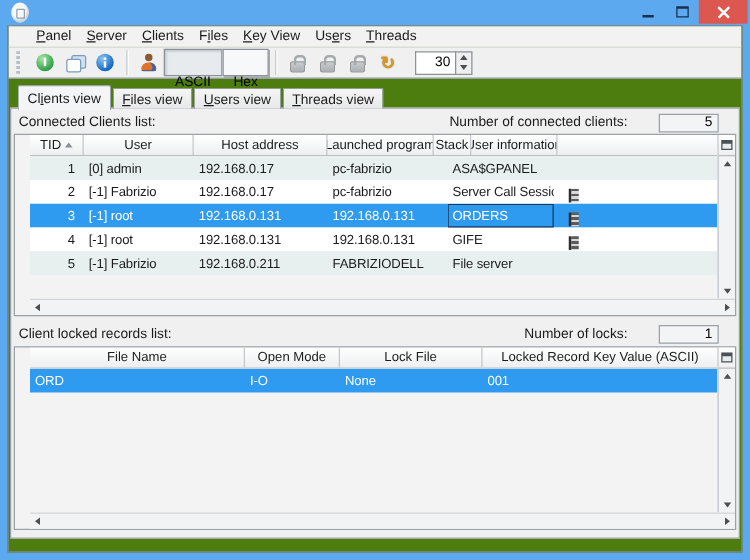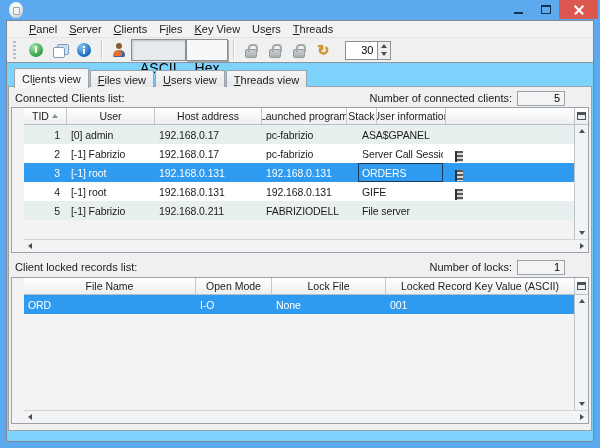--- a/index.html
+++ b/index.html
@@ -20,36 +20,36 @@
   .glyph-min { width:9px; height:2px; background:#17314d; margin-top:7px; }
   .glyph-max { width:10px; height:9px; border:1px solid #17314d; border-top-width:2px; }
   .glyph-close { position:relative; width:9px; height:9px; }
   .glyph-close::before,.glyph-close::after { content:""; position:absolute; left:-1px; top:4px;
      width:12px; height:1.6px; background:#fff; }
   .glyph-close::before { transform:rotate(45deg); }
   .glyph-close::after  { transform:rotate(-45deg); }
 
   
   .frame { position:absolute; left:6px; top:20px; right:6px; bottom:6px;
-           background:#7dd3fc; border:1px solid #7d8893; }
+           background:#4d7c0f; border:1px solid #7d8893; }
 
   
   .menubar { height:17px; display:flex; align-items:center; padding-left:16px;
              background:#f2f2f2; border-bottom:1px solid #e3e3e3; }
   .menu-item { padding:1px 6px 2px; white-space:nowrap; cursor:default; }
   .menu-item u { text-decoration:underline; }
 
   
   .toolbar { height:25px; display:flex; align-items:center; background:#f0f0f0;
              border-bottom:1px solid #8e959c; padding-left:4px; }
   .grip { width:3px; height:18px; margin:0 8px 0 2px;
           background:repeating-linear-gradient(180deg,#b7bfc7 0 2px,transparent 2px 4px); }
   .tb-btn { width:24px; height:22px; display:flex; align-items:center; justify-content:center;
             background:transparent; border:1px solid transparent; cursor:default; }
-  .tb-text-btn { height:21px; padding:20px 8px 0; font-size:14px; font-family:"Liberation Sans",sans-serif; cursor:default; }
+  .tb-text-btn { height:21px; padding:20px 8px 0; font-size:11px; font-family:"Liberation Sans",sans-serif; cursor:default; }
   .pressed { border:1px solid #8a9199; background:#e8ebed; box-shadow:inset 1px 1px 2px rgba(0,0,0,.18); }
   .raised  { border:1px solid #8a9199; background:#f7f8f9; box-shadow:1px 1px 0 rgba(0,0,0,.3); }
   .tb-sep { width:1px; height:20px; background:#c6ccd2; box-shadow:1px 0 0 #fff; margin:0 5px; }
 
   .icon-power { width:14px; height:14px; border-radius:50%;
      background:radial-gradient(circle at 35% 28%, #a7e6a7, #2f9e44 72%); position:relative; }
   .icon-power::after { content:""; position:absolute; left:6px; top:3px; width:2px; height:7px;
      background:#fff; border-radius:1px; }
   .icon-windows { position:relative; width:15px; height:13px; }
   .icon-windows::before { content:""; position:absolute; left:4px; top:0; width:10px; height:9px;
@@ -88,21 +88,21 @@
   .main { position:absolute; top:42px; left:0; right:0; bottom:0; }
   .tabstrip { position:absolute; top:5px; left:7px; display:flex; height:19px; z-index:2; }
   .tab { padding:3px 7px 0; height:17px; margin-top:2px; margin-right:1px; white-space:nowrap;
          border:1px solid #9aa1a8; border-bottom:none; border-radius:2px 2px 0 0;
          background:linear-gradient(#f5f5f5,#e7e8e9); cursor:default;text-align:center; }
   .tab u { text-decoration:underline; }
   .tab.active { background:#f4f5f6; height:20px; margin-top:0; padding-top:4px; }
   .tabpanel { position:absolute; top:23px; left:1px; right:1px; bottom:10px;
               border:1px solid #9aa1a8; background:#f0f0f0; }
 
-  .sec-row { position:absolute; left:6px; right:26px; height:16px; display:flex; align-items:center; }
+  .sec-row { position:absolute; left:6px; right:16px; height:16px; display:flex; align-items:center;gap:20px; }
   .flex-spacer { flex:1; }
   .count-field { width:48px; height:15px; margin-left:5px; border:1px solid #9aa1a8;
      background:#f3f4f5; font-size:11px; font-family:"Liberation Sans",sans-serif;
      text-align:right; padding-right:4px; }
   #row1 { top:3px; }
   #row2 { top:172px; }
   #clients-table { position:absolute; top:20px;  left:2px; right:2px; height:146px; }
   #locks-table   { position:absolute; top:190px; left:2px; right:2px; height:147px; }
 
   

